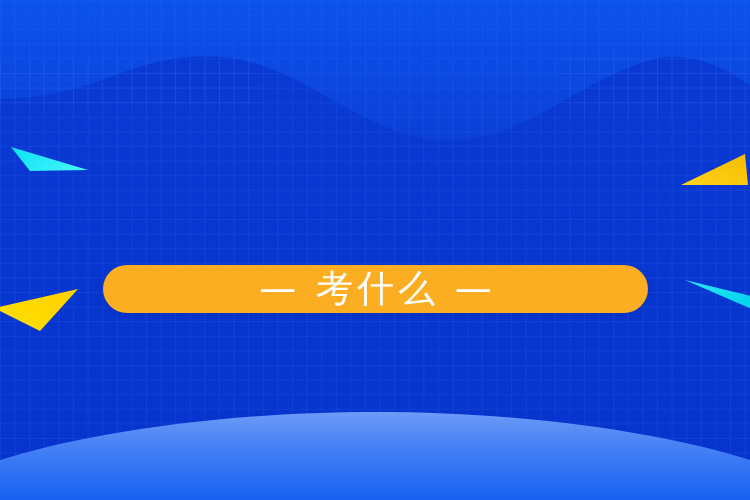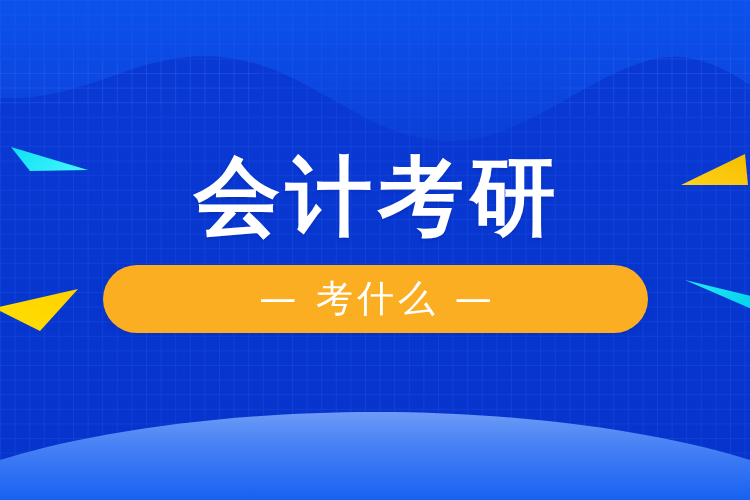--- a/index.html
+++ b/index.html
@@ -50,21 +50,21 @@
     white-space: nowrap;
     text-shadow: 0 2px 3px rgba(3, 28, 120, 0.22);
   }
 
   
   .pill {
     position: absolute;
     left: 103px;
     top: 265px;
     width: 545px;
-    height: 68px;
+    height: 48px;
     border-radius: 34px;
     background: #fbae22;
     z-index: 7;
     display: flex;
     align-items: center;
     justify-content: center;
     box-shadow: 0 2px 6px rgba(4, 30, 120, 0.18);
   }
 
   .pill-text {
@@ -163,21 +163,18 @@
 
     <polygon points="11,147 88,170 30,171" fill="url(#gradCyanL)"></polygon>
 
     <polygon points="78,289 -6,308 40,331" fill="url(#gradYelL)"></polygon>
 
     <polygon points="681,185 745,154 748,185" fill="url(#gradYelR)"></polygon>
 
     <polygon points="685,280 755,297 752,309" fill="url(#gradCyanR)"></polygon>
   </svg>
 
-  <div class="title-wrap">
-    <span class="main-title">会计考研</span>
-  </div>
 
   <div class="pill">
     <span class="pill-text">— 考什么 —</span>
   </div>
 
 </div>
 
 </body></html>

